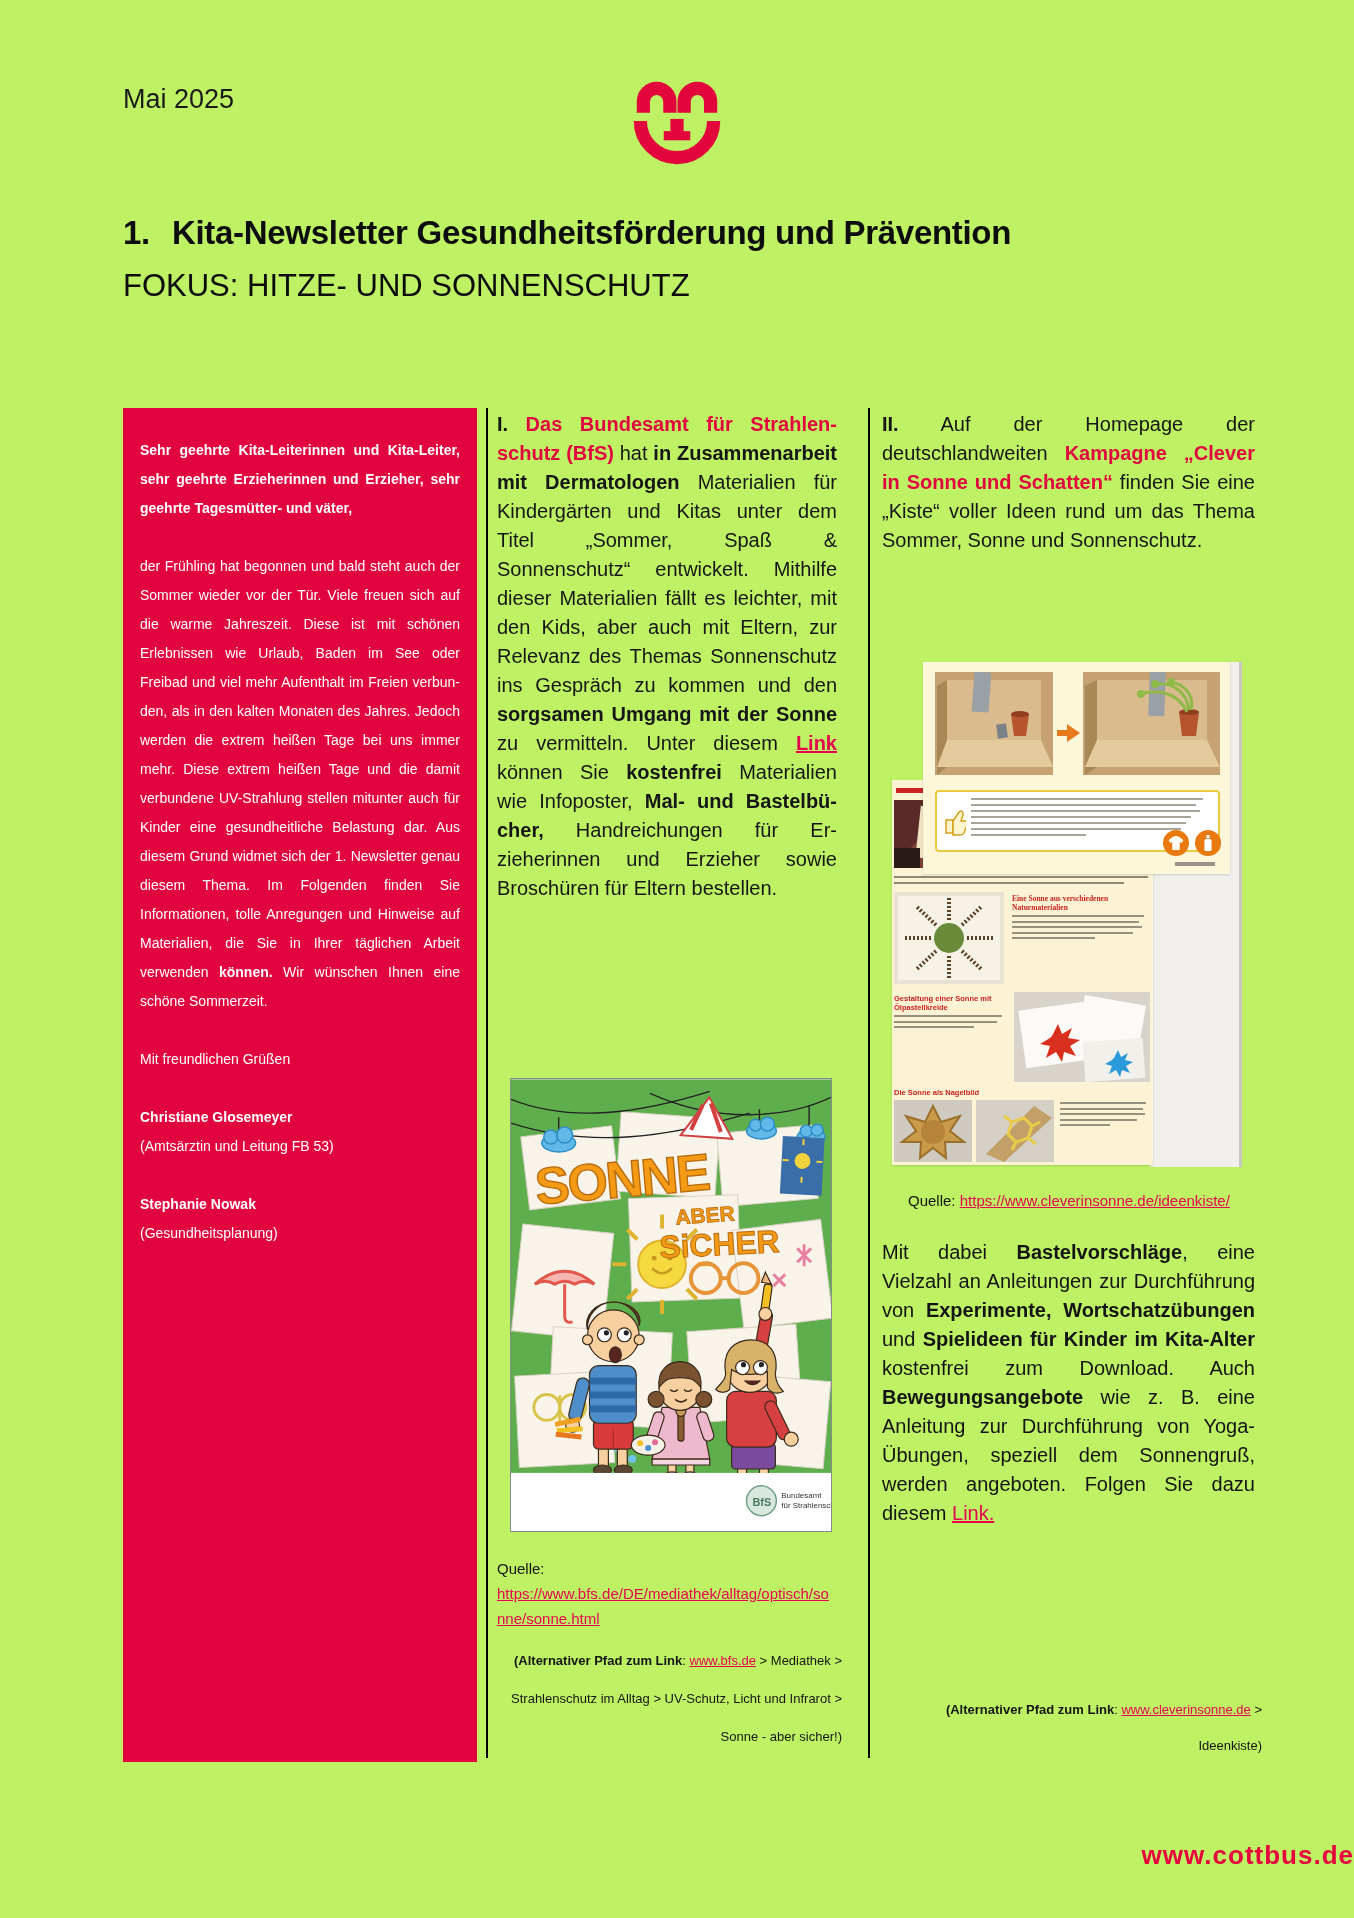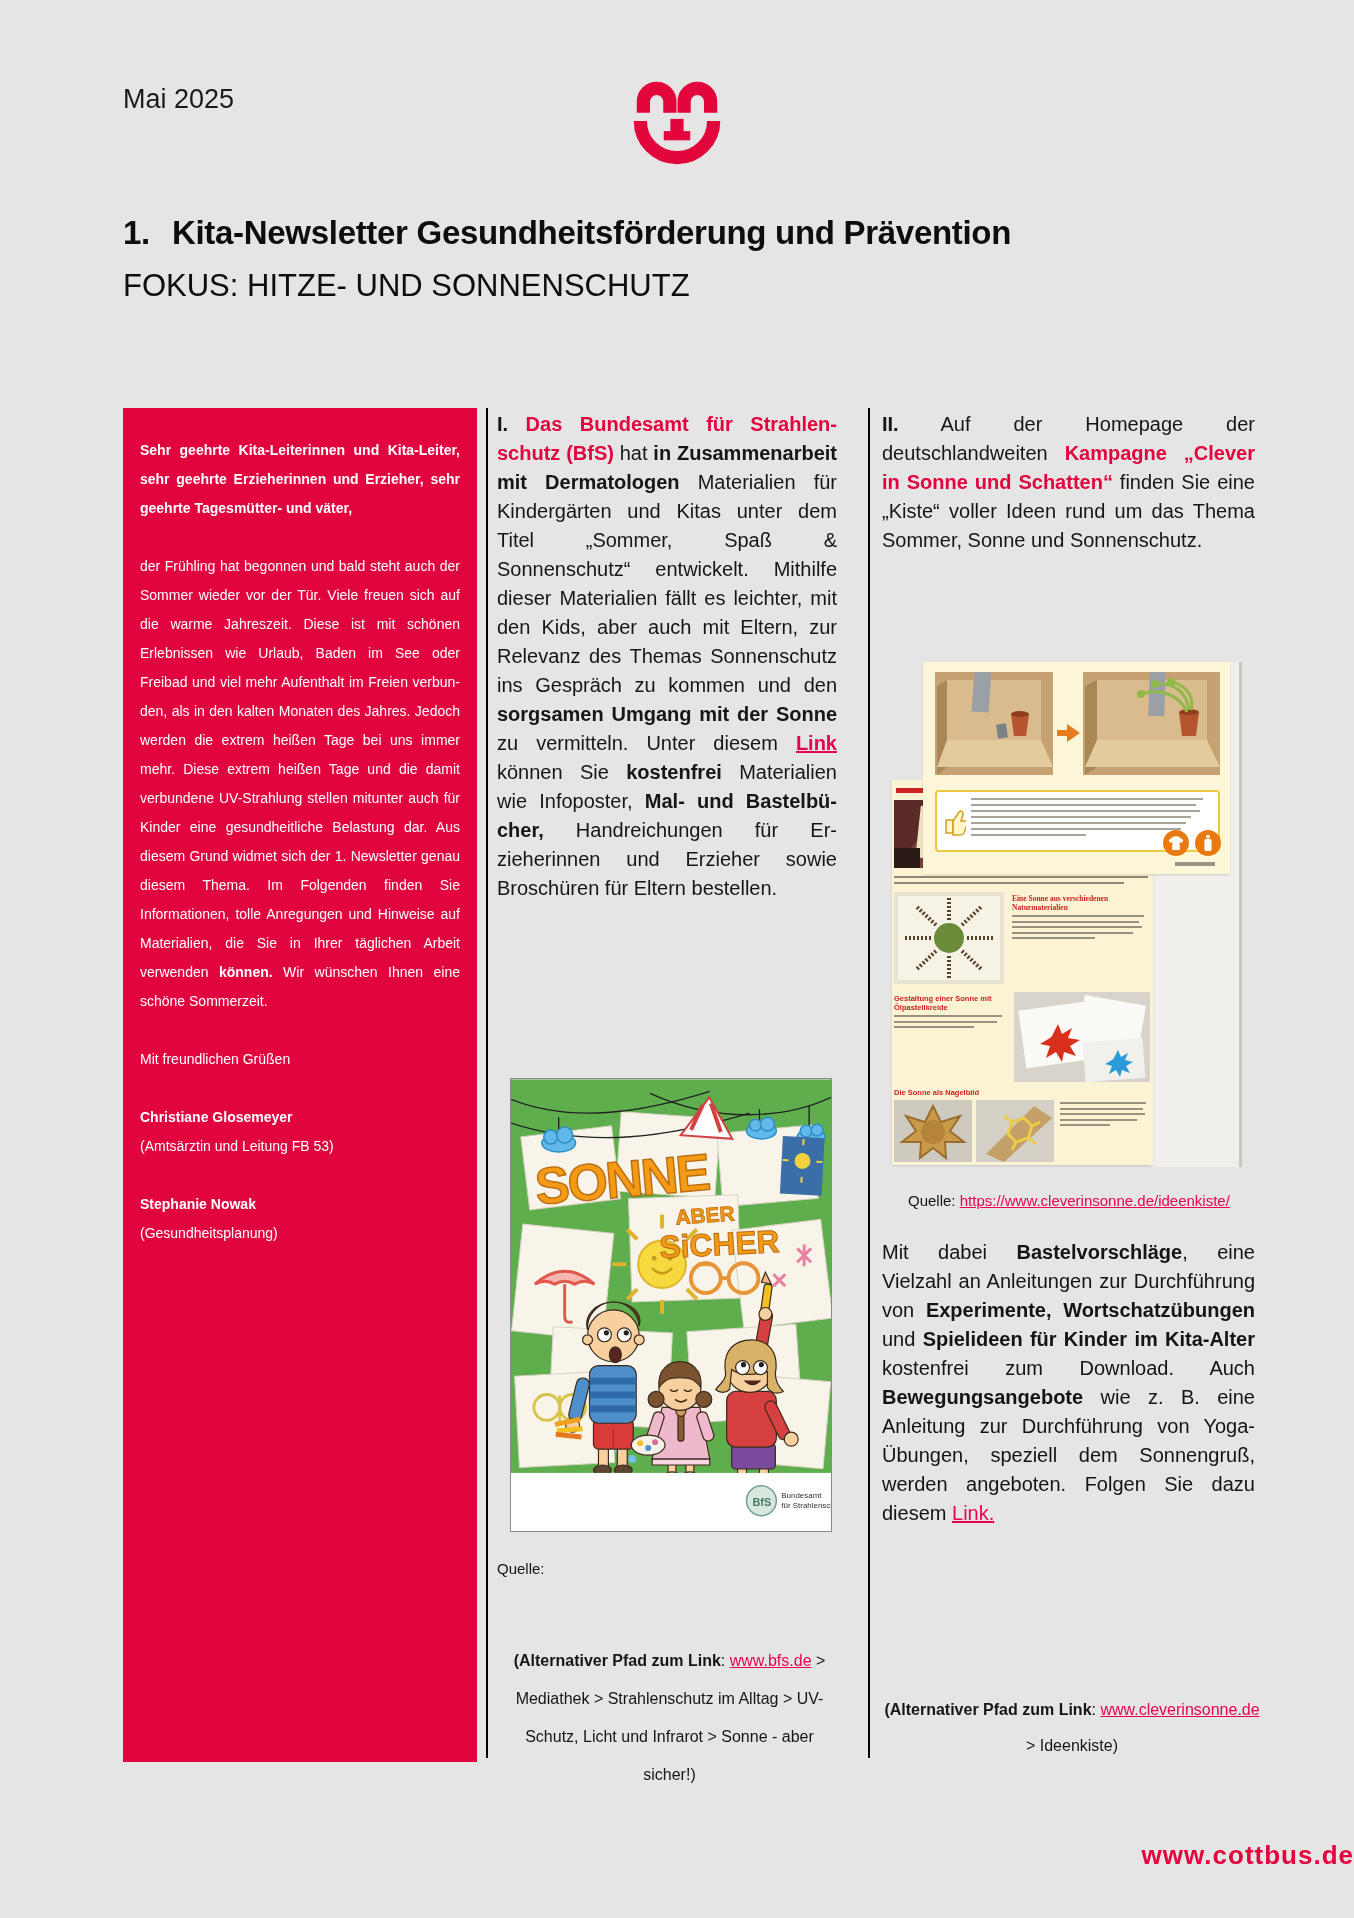--- a/index.html
+++ b/index.html
@@ -2,21 +2,21 @@
 <html lang="de"><head>
 <meta charset="utf-8">
 <style>
   :root{
     --red:#e2043f;
     --link:#e60450;
     --ink:#141414;
   }
   *{margin:0;padding:0;box-sizing:border-box;}
   body{background:#fff;font-family:"Liberation Sans",sans-serif;color:var(--ink);}
-  .page{position:relative;width:1354px;height:1918px;background:#e5e5e5;overflow:hidden;}
+  .page{position:relative;width:1354px;height:1918px;background:#bef264;overflow:hidden;}
 
   .date{position:absolute;left:123px;top:84px;font-size:27px;color:#1a1a1a;}
 
   .logo{position:absolute;left:610px;top:68px;width:134px;height:112px;}
 
   .title{position:absolute;left:123px;top:214px;width:1110px;display:flex;gap:22px;
          font-size:33px;font-weight:bold;color:#0d0d0d;letter-spacing:-0.3px;}
   .subtitle{position:absolute;left:123px;top:268px;font-size:31px;color:#0d0d0d;text-align:center;}
 
   
@@ -35,21 +35,21 @@
 
   .col{position:absolute;font-size:20px;line-height:29px;text-align:justify;color:#161616;}
   .colmid{left:497px;top:410px;width:340px;}
   .colright{left:882px;top:410px;width:373px;}
   .col p{margin-bottom:28px;}
 
   .poster{position:absolute;left:510px;top:1078px;width:322px;height:454px;
           border:1px solid #8a8a8a;background:#fff;}
   .caption{position:absolute;left:497px;top:1556px;width:340px;font-size:15px;line-height:25px;text-align:left;}
   .caption .alink{overflow-wrap:anywhere;}
-  .altpath{position:absolute;font-size:16px;line-height:38px;text-align:center;color:#161616;}
+  .altpath{position:absolute;font-size:13px;line-height:38px;text-align:right;color:#161616;}
   .altmid{left:497px;top:1642px;width:345px;}
   .altright{left:882px;top:1692px;width:380px;line-height:36px;}
 
   .srcline{position:absolute;left:908px;top:1192px;width:360px;font-size:15px;text-align:left;}
 
   .p2right{position:absolute;left:882px;top:1238px;width:373px;font-size:20px;line-height:29px;text-align:justify;}
 
   
   .collage{position:absolute;left:880px;top:655px;width:375px;height:535px;}
   .underlay{position:absolute;left:270px;top:7px;width:92px;height:505px;background:#f1efec;
@@ -306,20 +306,21 @@
 
     <rect x="0" y="396" width="322" height="58" fill="#fff"></rect>
     <circle cx="252" cy="424" r="15" fill="#d8e8de" stroke="#6f9e88" stroke-width="1.5"></circle>
     <text x="243" y="429" font-size="11" font-weight="bold" fill="#4a7a62">BfS</text>
     <text x="272" y="421" font-size="8" fill="#333">Bundesamt</text>
     <text x="272" y="431" font-size="8" fill="#333">für Strahlenschutz</text>
   </svg>
 
   <div class="caption">
     <span>Quelle:</span><br>
+    <span class="alink">https://www.bfs.de/DE/mediathek/alltag/optisch/sonne/sonne.html</span>
   </div>
   <div class="altpath altmid"><span class="b">(Alternativer Pfad zum Link</span><span>: </span><span class="alink">www.bfs.de</span><span> &gt; Mediathek &gt; Strahlenschutz im Alltag &gt; UV-Schutz, Licht und Infrarot &gt; Sonne - aber sicher!)</span></div>
 
   <div class="col colright">
     <p><span class="b">II.</span><span> Auf der Homepage der deutschlandweiten </span><span class="rb">Kampagne „Clever in Sonne und Schat­ten“</span><span> finden Sie eine „Kiste“ vol­ler Ideen rund um das Thema Sommer, Sonne und Sonnen­schutz.</span></p>
   </div>
 
   <div class="collage">
     <div class="underlay"></div>
 

